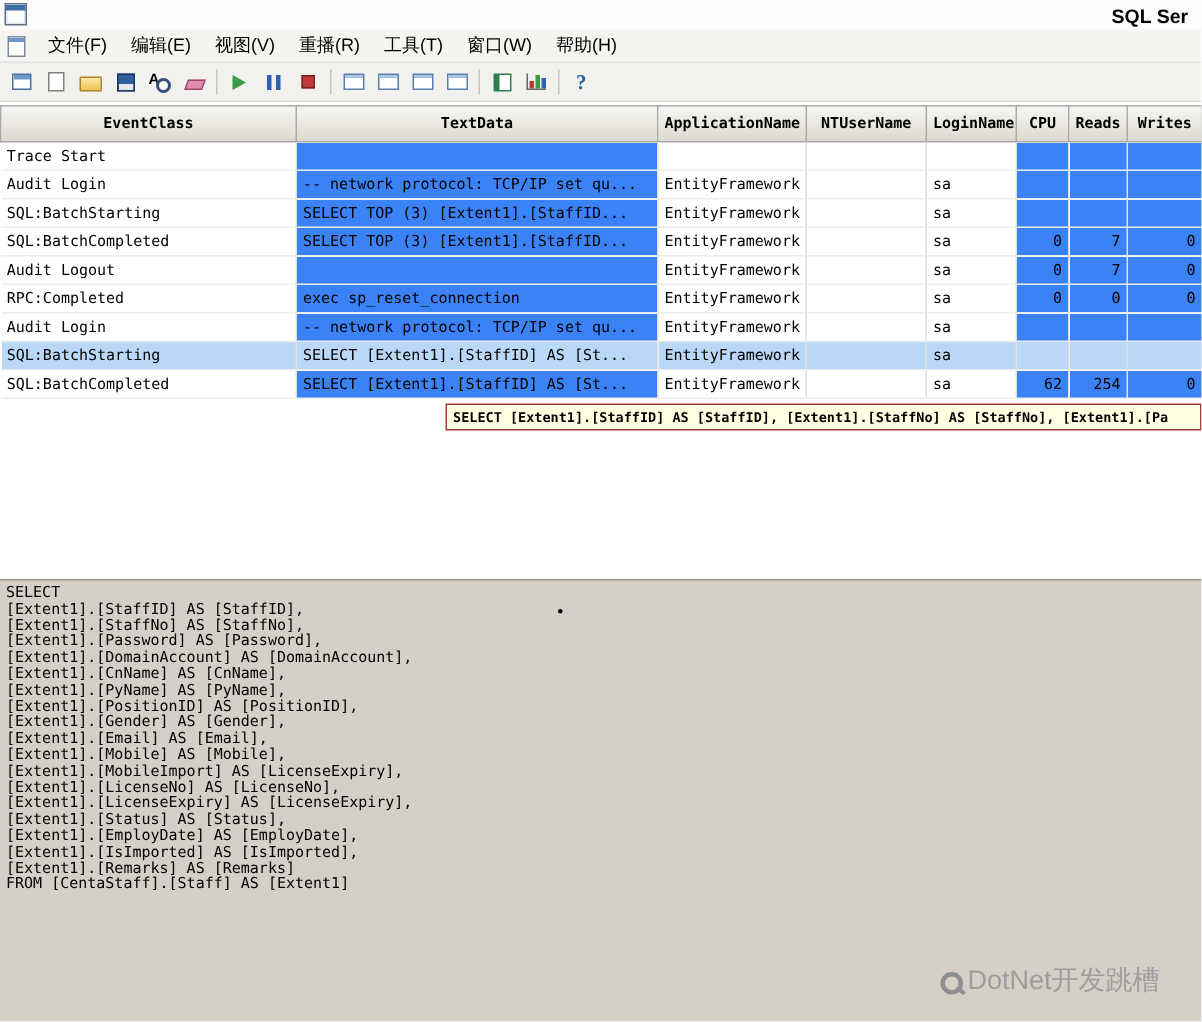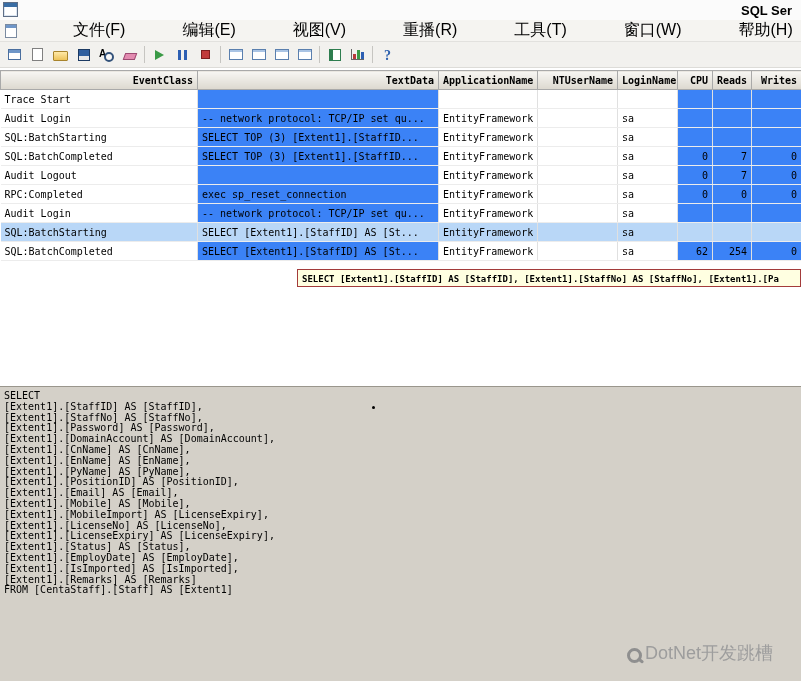--- a/index.html
+++ b/index.html
@@ -13,21 +13,21 @@
   .titlebar { height:20px; background:#fbfbfb; position:relative; }
   .appicon { position:absolute; left:3px; top:2px; width:15px; height:15px;
     background:#fff; border:1px solid #5f6f87; box-shadow:inset 0 4px 0 #3a6ea5, inset 0 0 0 1px #dce6f2; }
   .wintitle { position:absolute; left:741px; top:3px; font-size:13px; white-space:nowrap;font-weight:bold; }
 
   
   .menubar { height:22px; background:#f5f4f1; border-bottom:1px solid #e2e1de;
     display:flex; align-items:center; }
   .menuicon { width:12px; height:14px; margin:0 7px 0 5px; background:#fff;
     border:1px solid #7a8aa0; box-shadow:inset 0 3px 0 #6f96c8; }
-  .menu-item { font-size:16px; padding:3px 8px; white-space:nowrap;margin-left:41px; }
+  .menu-item { font-size:12px; padding:3px 8px; white-space:nowrap; }
 
   
   .toolbar { height:26px; background:#f2f1ee; border-bottom:1px solid #dddcd8;
     display:flex; align-items:center; padding-left:3px; }
   .tbtn { width:23px; height:22px; display:flex; align-items:center; justify-content:center;
     border:1px solid transparent; }
   .sep { width:1px; height:17px; background:#c6c5c1; margin:0 3px; }
 
   .g-page   { width:11px; height:13px; background:#fff; border:1px solid #808080; }
   .g-new-trace { width:13px; height:11px; background:#fff; border:1px solid #4a6e9e;
@@ -55,22 +55,22 @@
     background-image:linear-gradient(#b83b3b,#b83b3b),linear-gradient(#3a9a46,#3a9a46),linear-gradient(#2d5fb3,#2d5fb3);
     background-size:3px 5px,3px 9px,3px 7px;
     background-position:1px bottom,5px bottom,9px bottom;
     background-repeat:no-repeat; }
   .g-help::before { content:"?"; color:#2b5fae; font:bold 14px "Liberation Serif",serif; }
 
   
   .gridwrap { position:absolute; top:70px; left:0; width:801px; }
   table { border-collapse:collapse; table-layout:fixed; width:801px;
     font:10px "DejaVu Sans Mono",monospace; }
-  th { height:19px; background:linear-gradient(#f7f6f3,#dcd8cf);
-    border:1px solid #a9a9a9; border-left:none; font-weight:bold; text-align:right;
+  th { height:24px; background:linear-gradient(#f7f6f3,#dcd8cf);
+    border:1px solid #a9a9a9; border-left:none; font-weight:bold; text-align:center;
     padding:0 4px; overflow:hidden; white-space:nowrap; }
   th:first-child { border-left:1px solid #a9a9a9; }
   td { height:19px; border-right:1px solid #e0e0e0; border-bottom:1px solid #ececec;
     padding:0 4px; overflow:hidden; white-space:nowrap; background:#fff; }
   td.hl  { background:#3b82f6; }
   td.num { text-align:right; }
   tr.sel td { background:#b9d7f7 !important; }
 
   
   .tooltip { position:absolute; left:297px; top:269px; right:0; height:18px; z-index:5;
@@ -292,23 +292,23 @@
 
 <div class="tooltip">SELECT   [Extent1].[StaffID] AS [StaffID],   [Extent1].[StaffNo] AS [StaffNo],   [Extent1].[Pa</div>
 
 <div class="detail" id="detail">
     <div class="line">SELECT</div>
     <div class="line">[Extent1].[StaffID] AS [StaffID],</div>
     <div class="line">[Extent1].[StaffNo] AS [StaffNo],</div>
     <div class="line">[Extent1].[Password] AS [Password],</div>
     <div class="line">[Extent1].[DomainAccount] AS [DomainAccount],</div>
     <div class="line">[Extent1].[CnName] AS [CnName],</div>
-    <div class="line">[Extent1].[EnName] AS [EnName],</div>
     <div class="line">[Extent1].[PyName] AS [PyName],</div>
     <div class="line">[Extent1].[PositionID] AS [PositionID],</div>
+    <div class="line">[Extent1].[Gender] AS [Gender],</div>
     <div class="line">[Extent1].[Email] AS [Email],</div>
     <div class="line">[Extent1].[Mobile] AS [Mobile],</div>
     <div class="line">[Extent1].[MobileImport] AS [LicenseExpiry],</div>
     <div class="line">[Extent1].[LicenseNo] AS [LicenseNo],</div>
     <div class="line">[Extent1].[LicenseExpiry] AS [LicenseExpiry],</div>
     <div class="line">[Extent1].[Status] AS [Status],</div>
     <div class="line">[Extent1].[EmployDate] AS [EmployDate],</div>
     <div class="line">[Extent1].[IsImported] AS [IsImported],</div>
     <div class="line">[Extent1].[Remarks] AS [Remarks]</div>
     <div class="line">FROM [CentaStaff].[Staff] AS [Extent1]</div>

